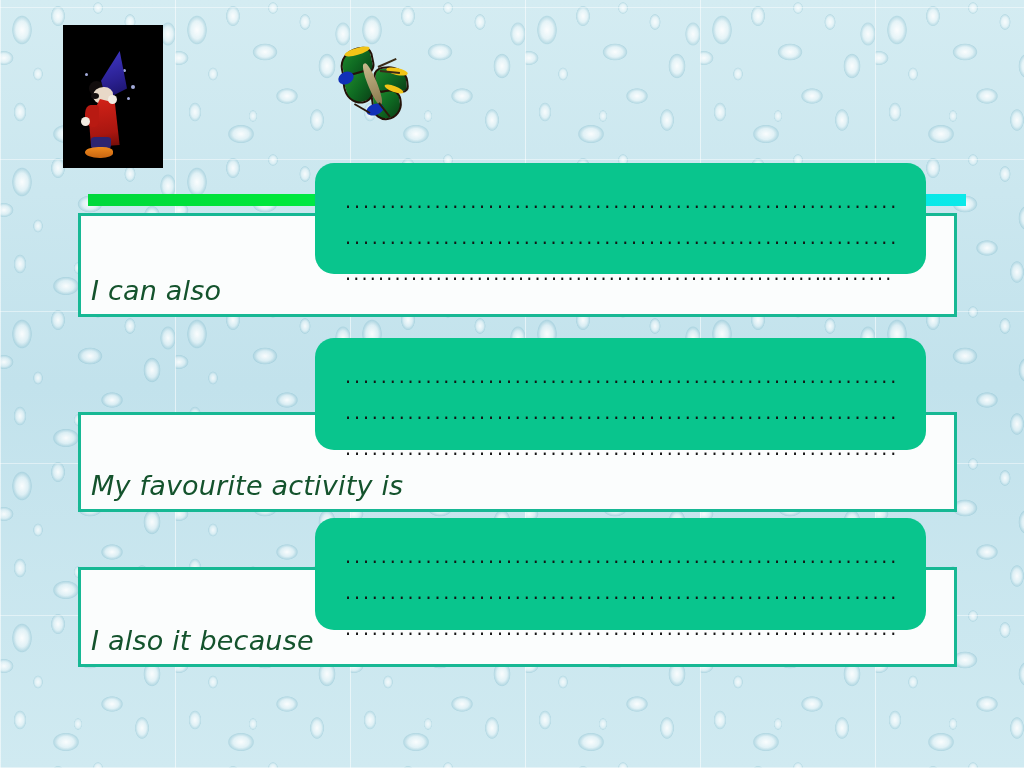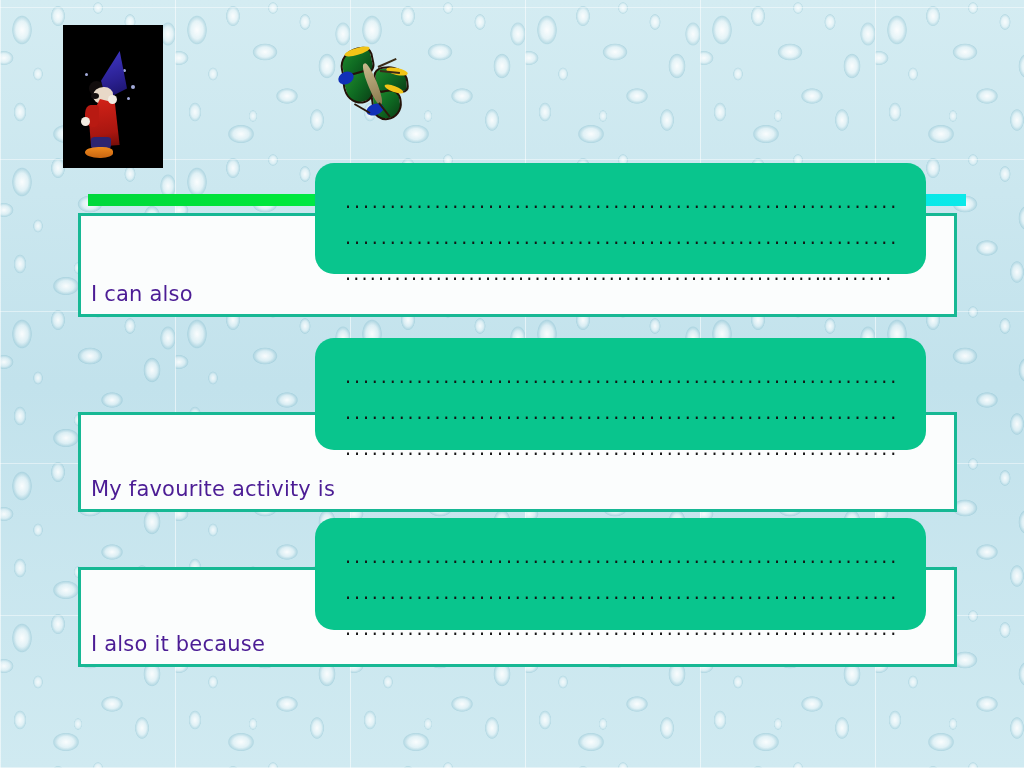--- a/index.html
+++ b/index.html
@@ -210,24 +210,25 @@
     width: 879px;
     background: #fbfdfd;
     border: 3px solid #17b894;
     z-index: 3;
   }
   .caption-text {
     position: absolute;
     left: 10px;
     bottom: 8px;
     font-family: "DejaVu Sans", sans-serif;
-    font-size: 21px;
-    color: #4c1d95;
+    font-size: 27px;
+    color: #14532d;
     white-space: nowrap;
     letter-spacing: .2px;
+    font-style: italic;
   }
 
   
   .answer-box {
     position: absolute;
     left: 315px;
     width: 611px;
     background: #09c58d;
     border-radius: 19px;
     z-index: 5;

